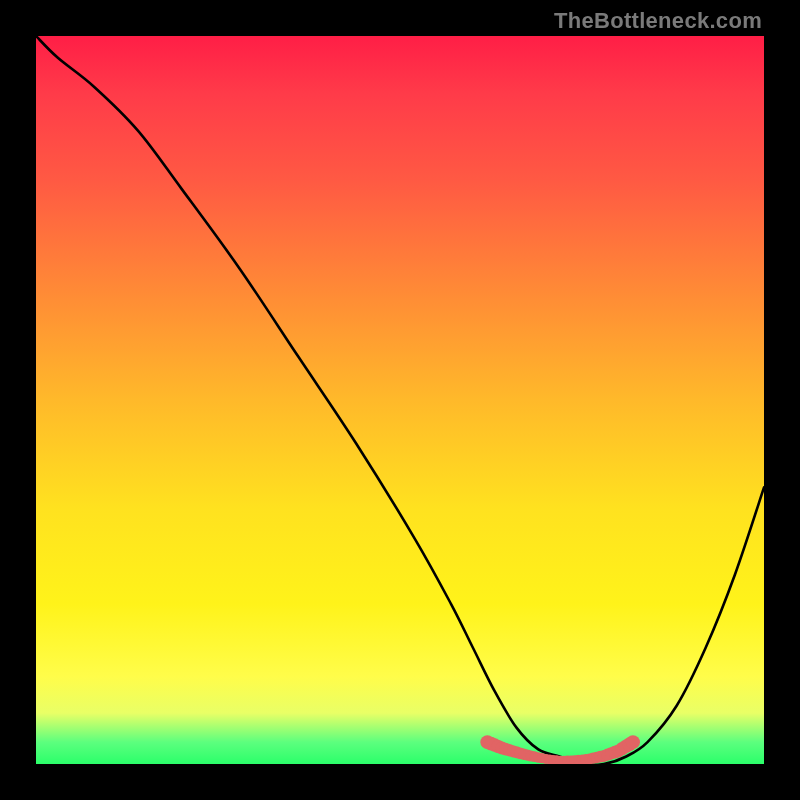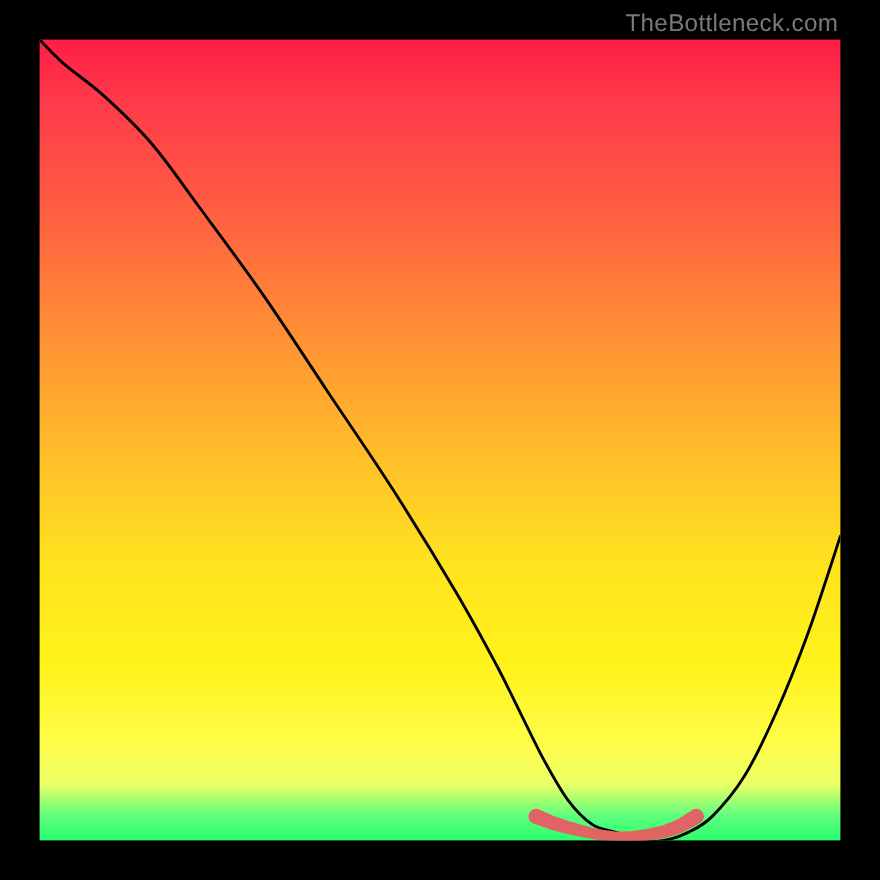--- a/index.html
+++ b/index.html
@@ -36,21 +36,21 @@
       #5cff7e 97%,
       #2bff6a 100%
     );
   }
   .watermark {
     position: absolute;
     top: 8px;
     right: 38px;
     color: #7a7a7a;
     font-size: 22px;
-    font-weight: 400;
+    font-weight: 700;
     letter-spacing: 0.3px;
     user-select: none;
     text-align: right;
   }
   svg.curve {
     position: absolute;
     left: 0;
     top: 0;
     width: 728px;
     height: 728px;

